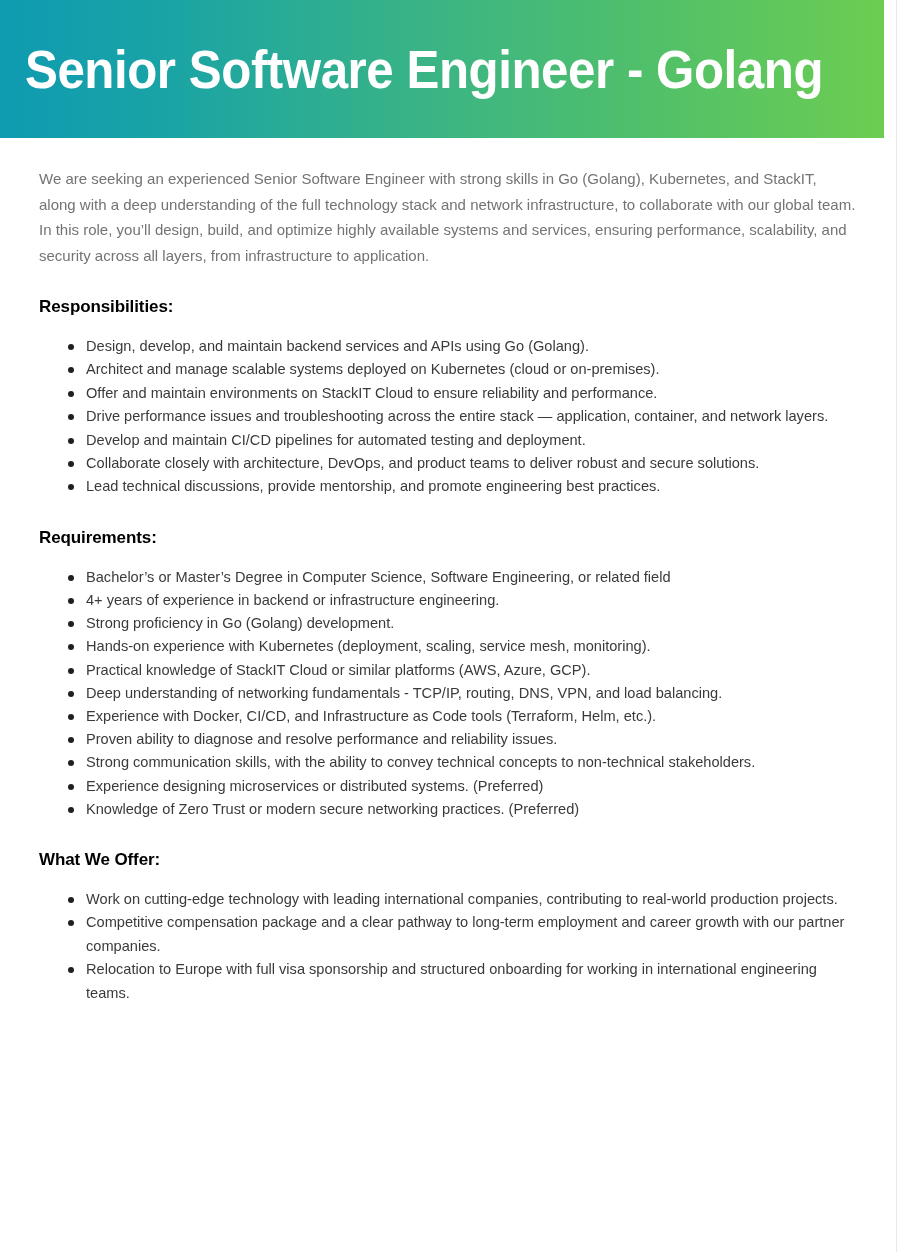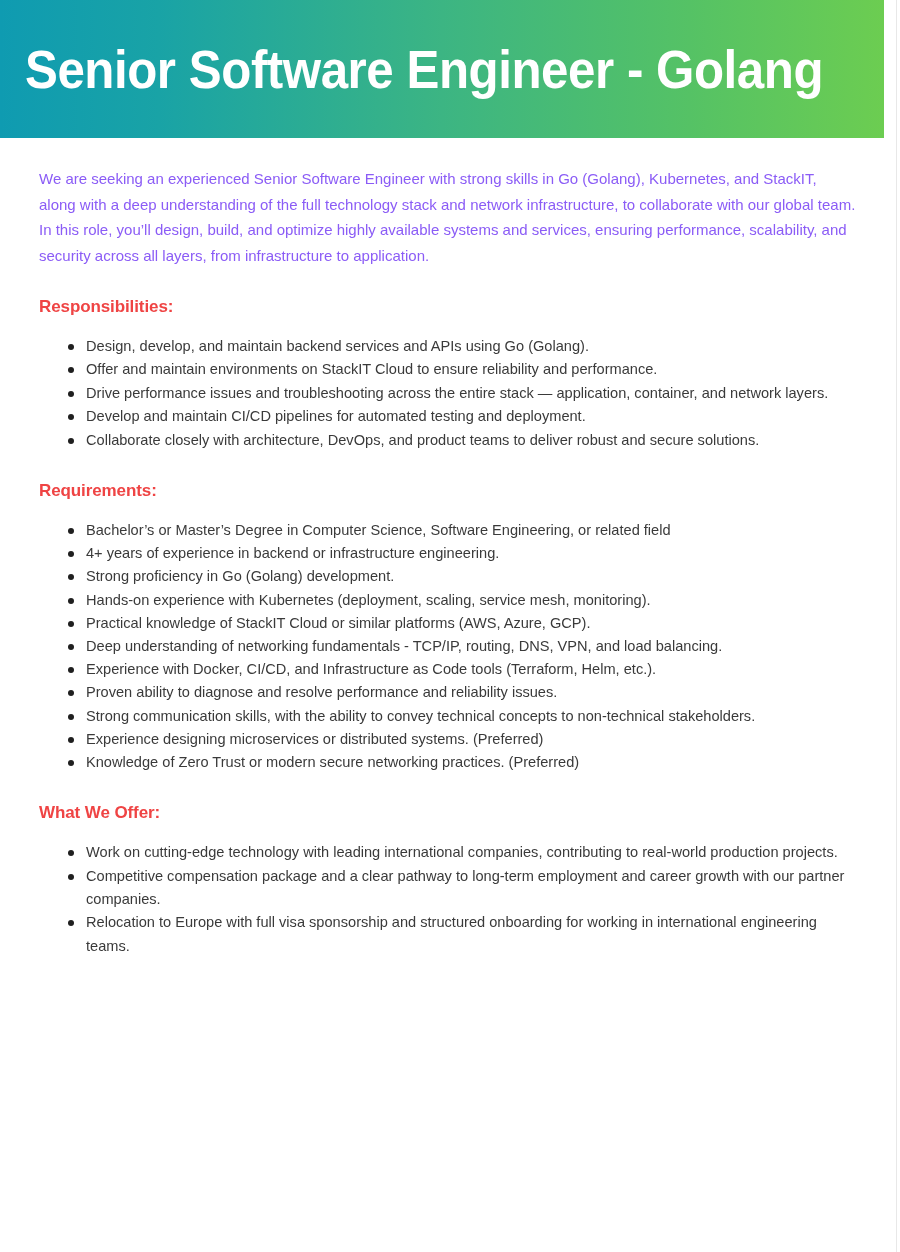--- a/index.html
+++ b/index.html
@@ -54,32 +54,32 @@
   
   .content {
     box-sizing: border-box;
     padding: 0 40px 0 39px;
     padding-top: 28px;
   }
 
   .intro {
     font-size: 15px;
     line-height: 25.5px;
-    color: #8b5cf6;
+    color: #737373;
     margin: 0 0 0 0;
     max-width: 818px;
   }
 
   .section {
     margin-top: 29px;
   }
   .section-heading {
     font-size: 17px;
     font-weight: 700;
-    color: #ef4444;
+    color: #000000;
     margin: 16px 0 18px 0;
     letter-spacing: -0.1px;
   }
 
   ul.bullets {
     list-style: none;
     margin: 8px;
     padding: 0;
   }
   ul.bullets li {
@@ -117,24 +117,26 @@
 </header>
 
 <main class="content">
 
   <p class="intro">We are seeking an experienced Senior Software Engineer with strong skills in Go (Golang), Kubernetes, and StackIT, along with a deep understanding of the full technology stack and network infrastructure, to collaborate with our global team. In this role, you’ll design, build, and optimize highly available systems and services, ensuring performance, scalability, and security across all layers, from infrastructure to application.</p>
 
   <section class="section responsibilities">
     <h2 class="section-heading">Responsibilities:</h2>
     <ul class="bullets">
       <li>Design, develop, and maintain backend services and APIs using Go (Golang).</li>
+      <li>Architect and manage scalable systems deployed on Kubernetes (cloud or on-premises).</li>
       <li>Offer and maintain environments on StackIT Cloud to ensure reliability and performance.</li>
       <li>Drive performance issues and troubleshooting across the entire stack — application, container, and network layers.</li>
       <li>Develop and maintain CI/CD pipelines for automated testing and deployment.</li>
       <li>Collaborate closely with architecture, DevOps, and product teams to deliver robust and secure solutions.</li>
+      <li>Lead technical discussions, provide mentorship, and promote engineering best practices.</li>
     </ul>
   </section>
 
   <section class="section requirements">
     <h2 class="section-heading">Requirements:</h2>
     <ul class="bullets">
       <li>Bachelor’s or Master’s Degree in Computer Science, Software Engineering, or related field</li>
       <li>4+ years of experience in backend or infrastructure engineering.</li>
       <li>Strong proficiency in Go (Golang) development.</li>
       <li>Hands-on experience with Kubernetes (deployment, scaling, service mesh, monitoring).</li>

